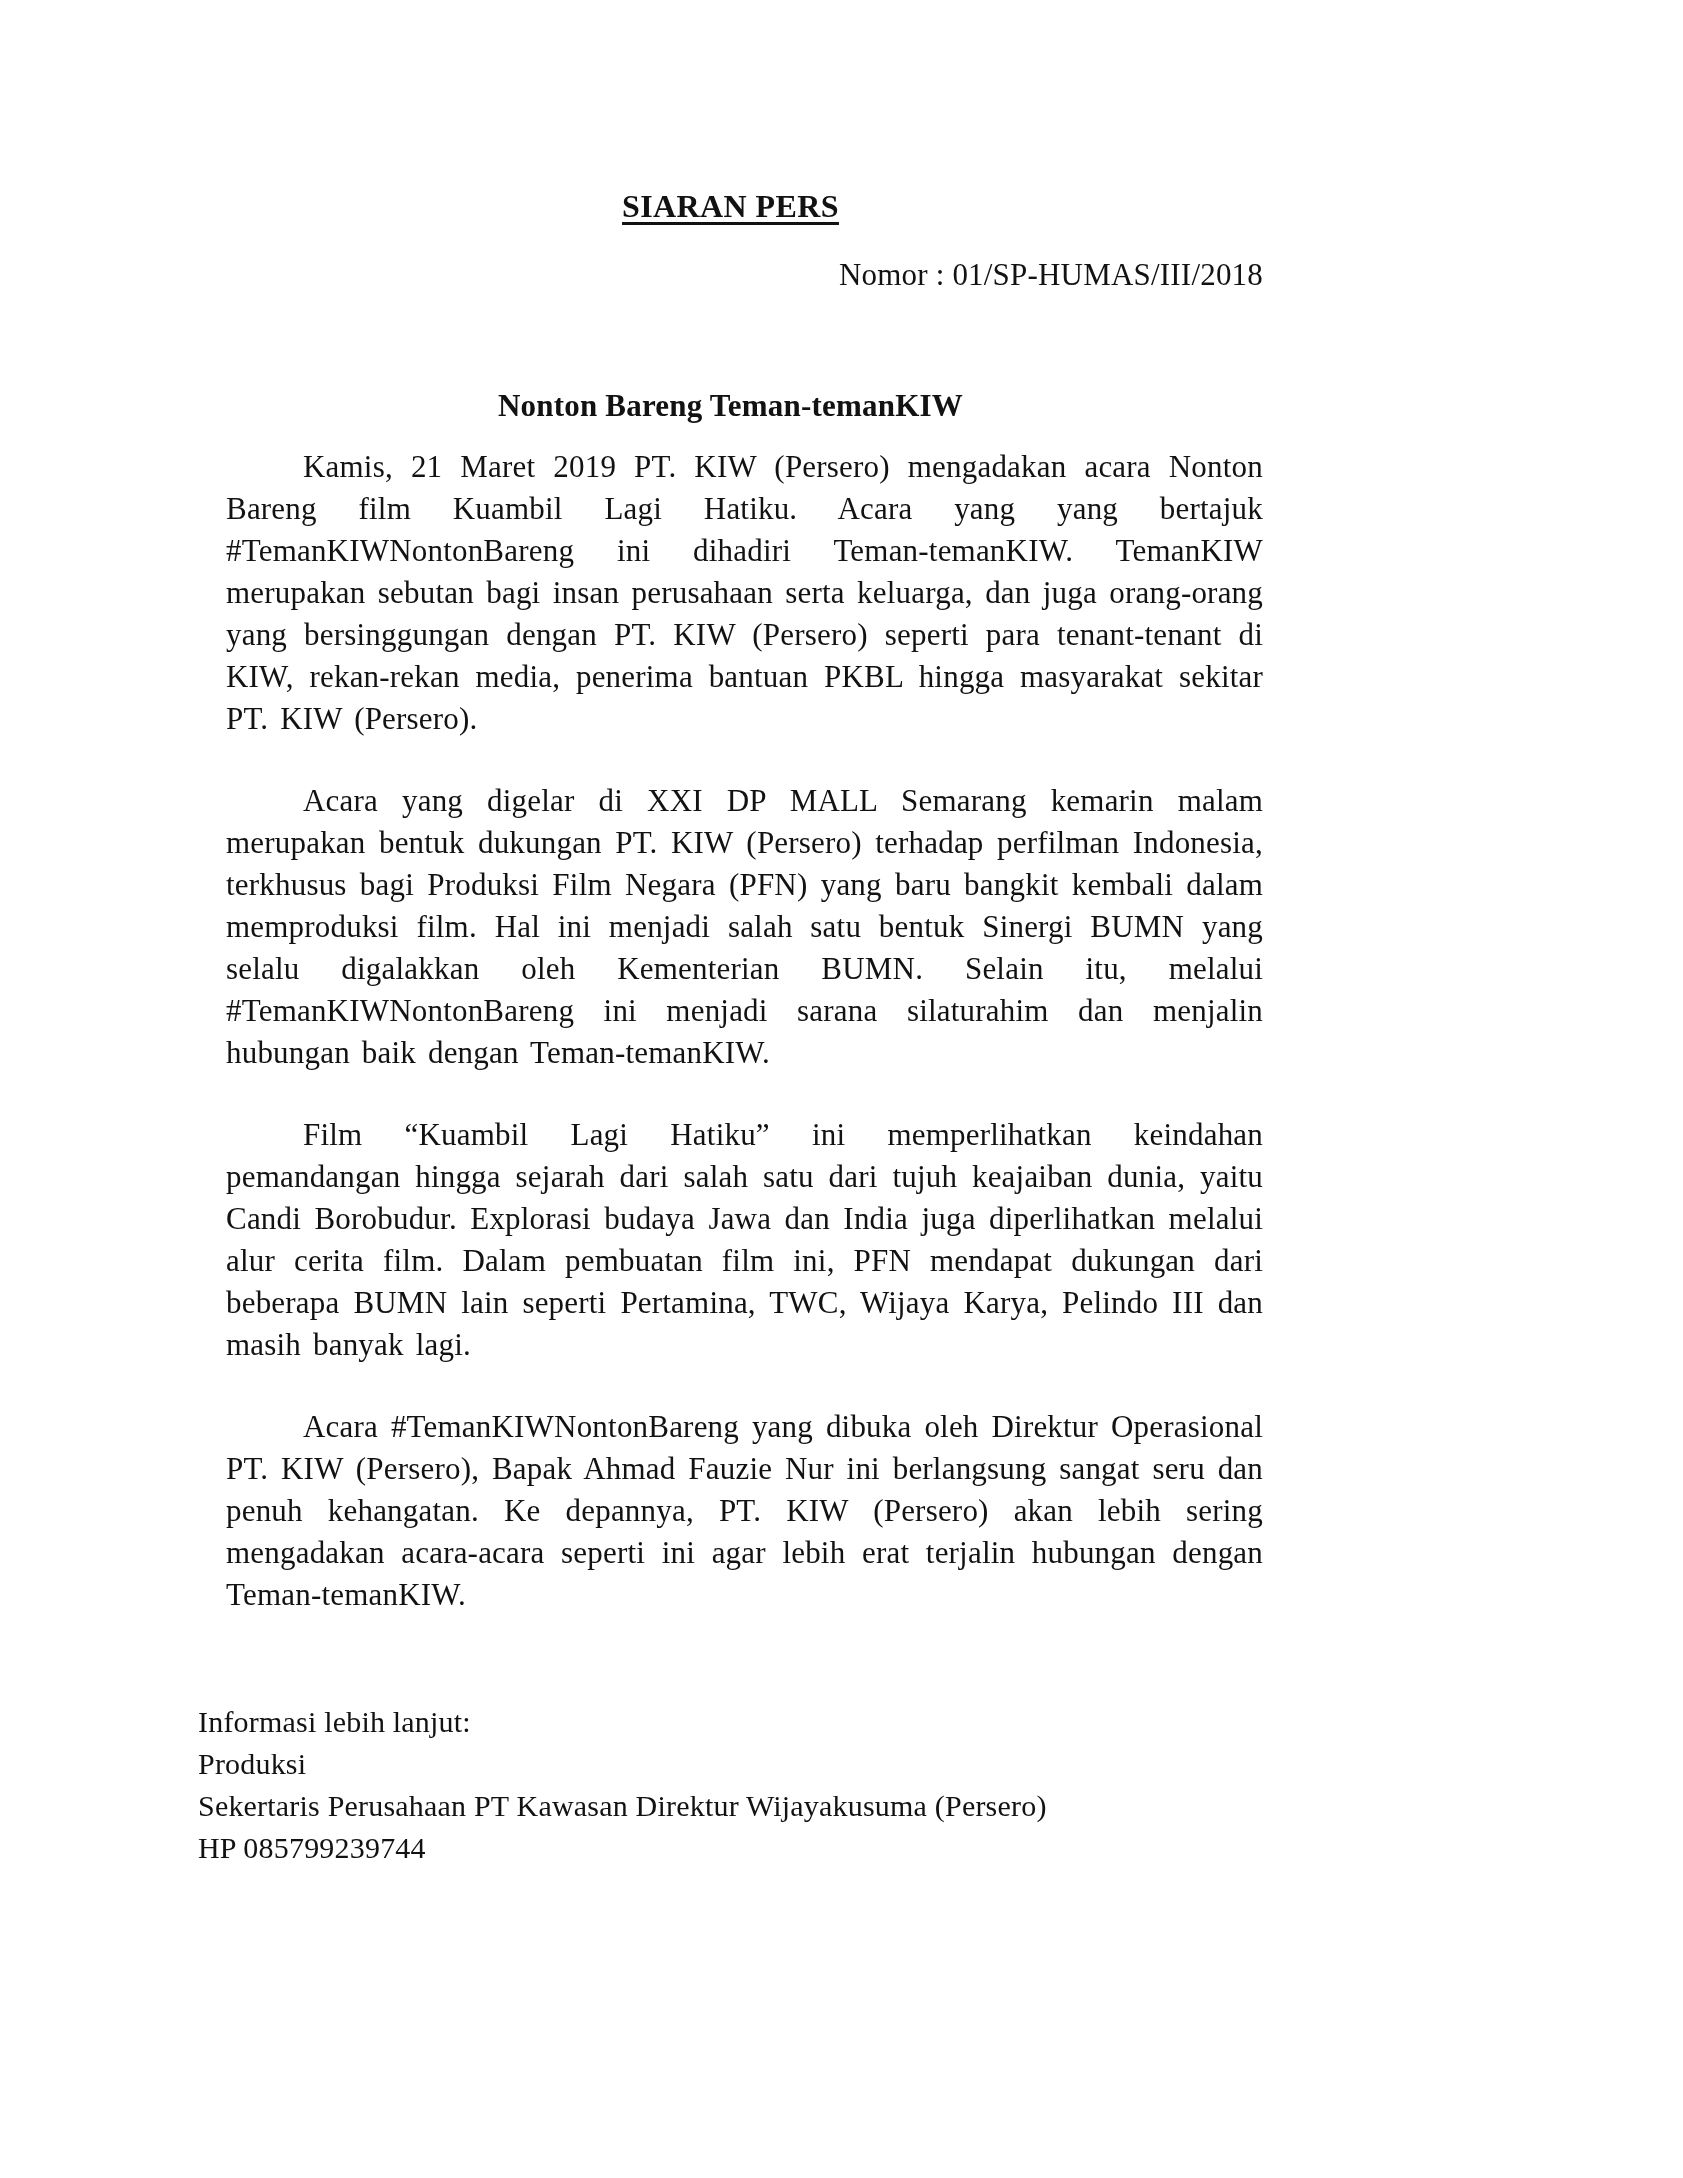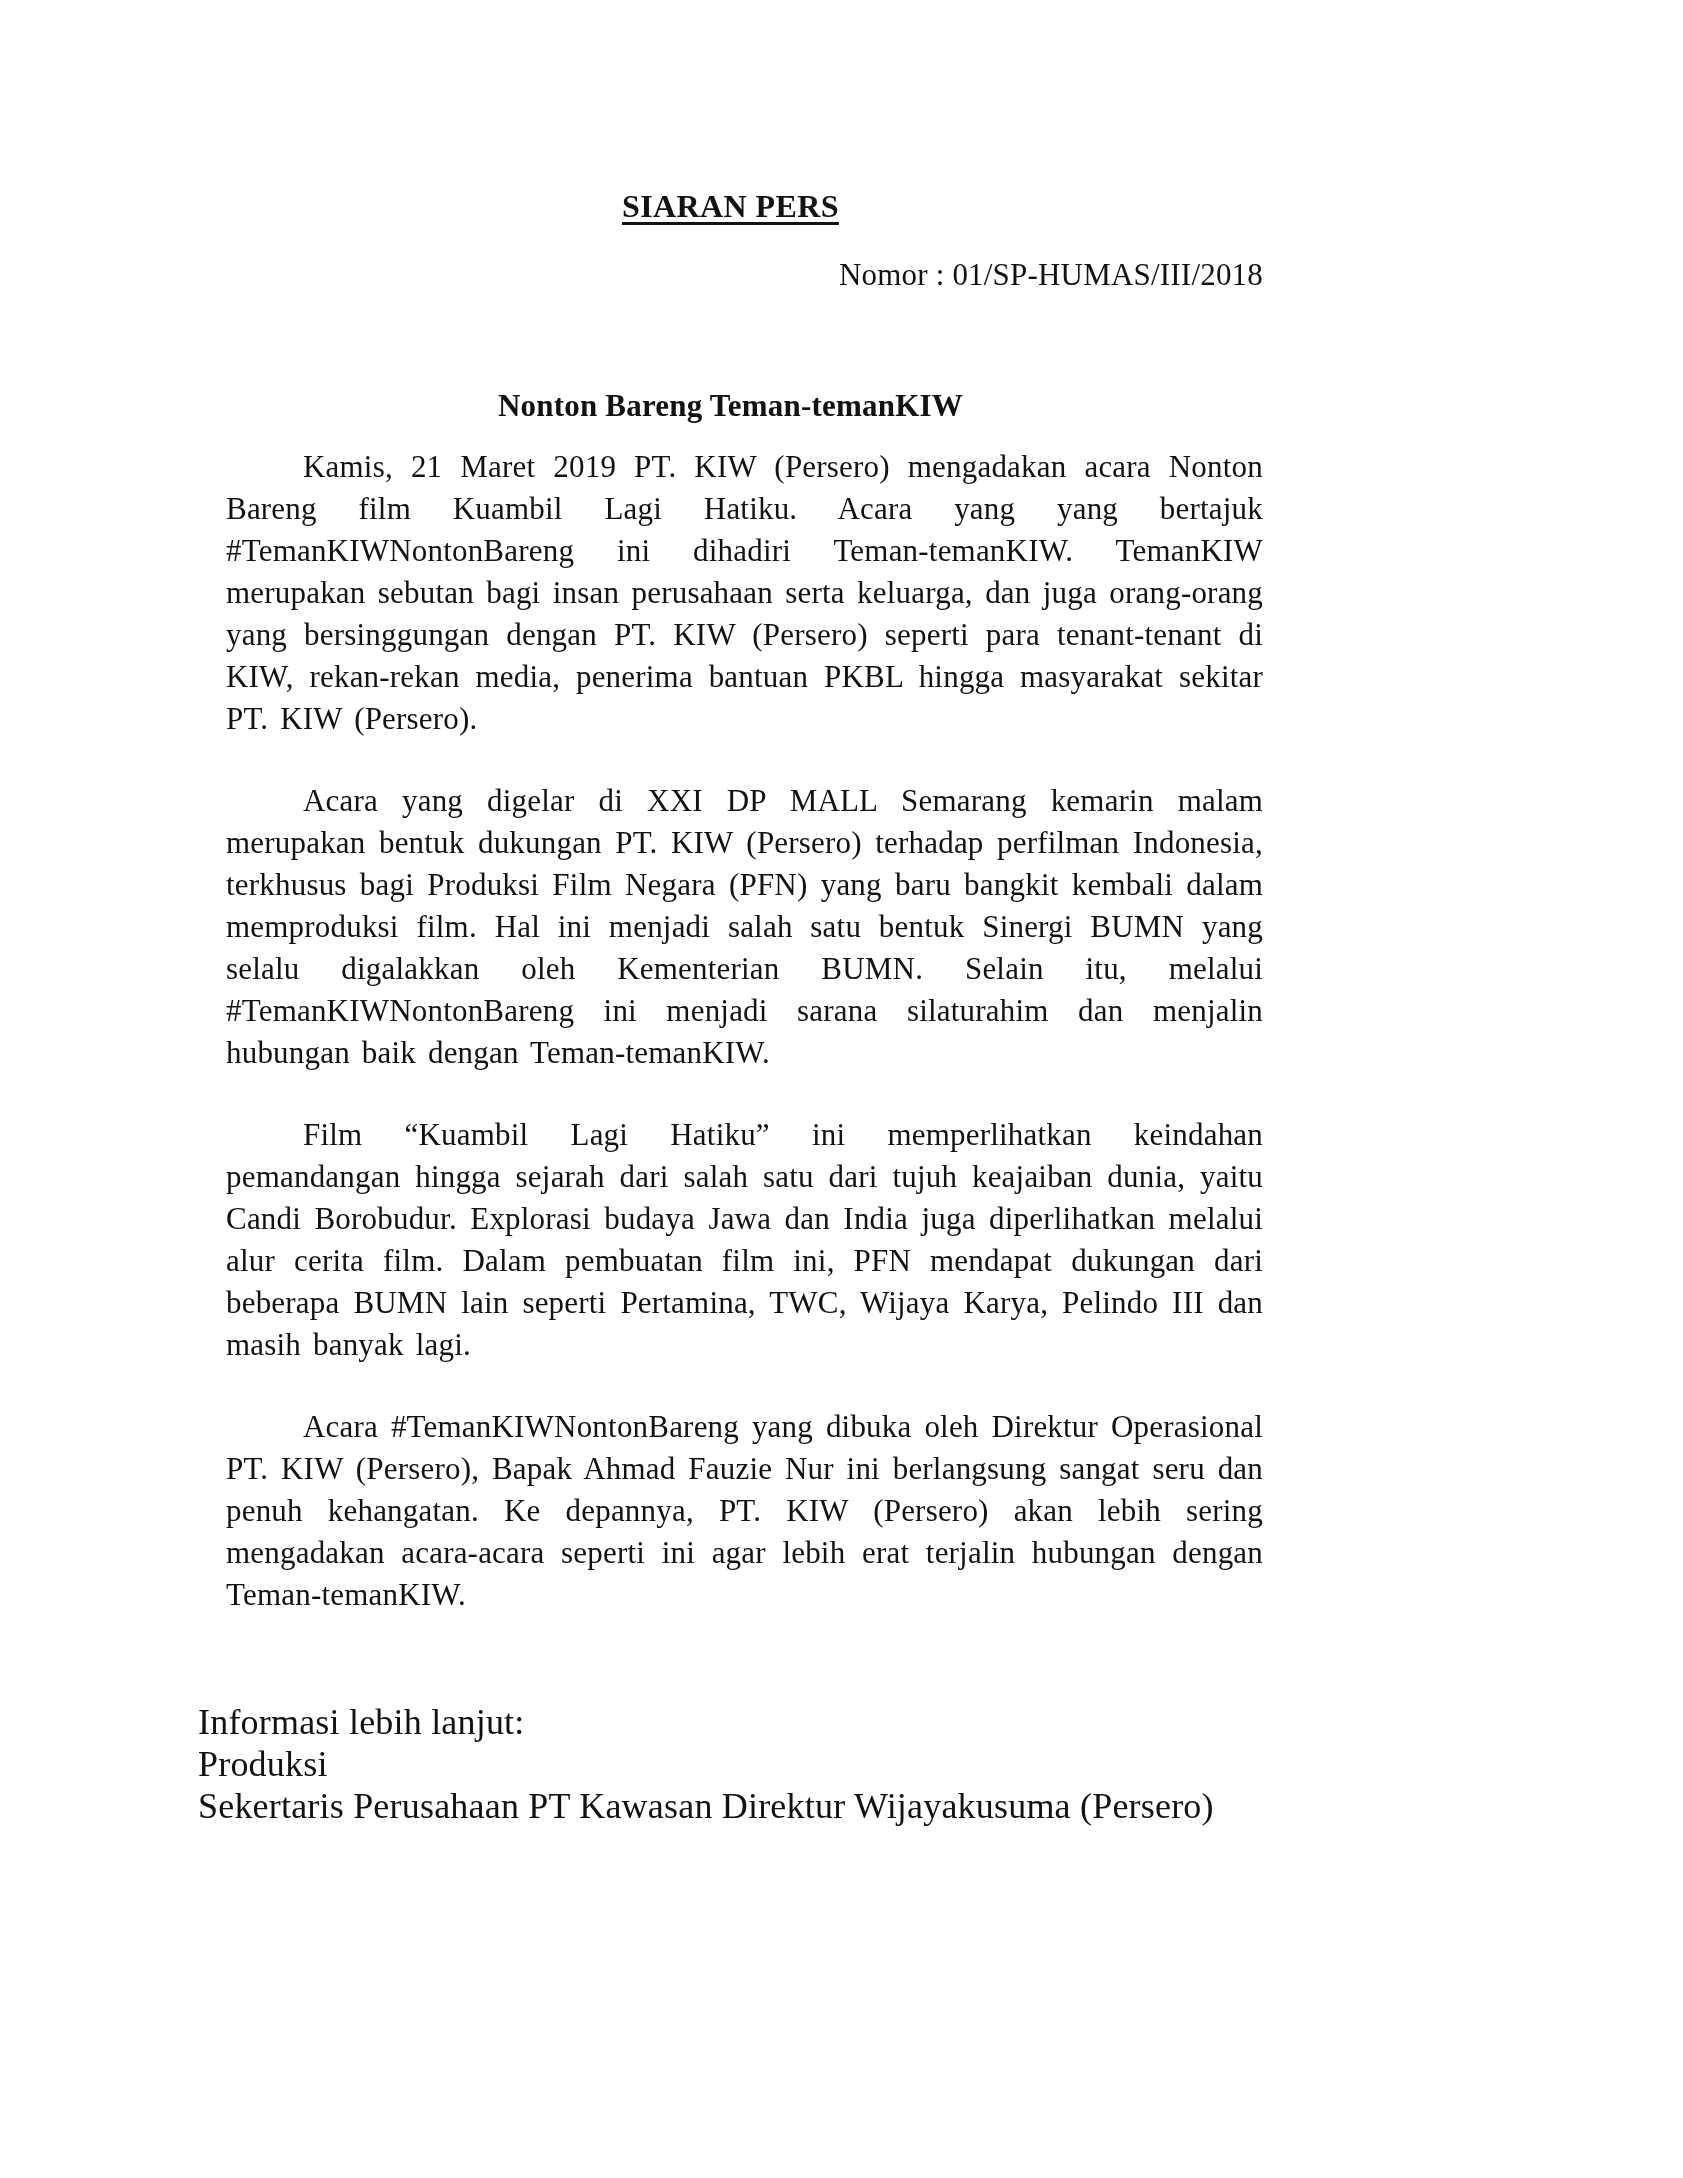--- a/index.html
+++ b/index.html
@@ -47,21 +47,21 @@
     letter-spacing: 0.2px;
     word-spacing: 4px;
     margin-top: 22px;
     margin-left: 28px;
   }
   .body-paragraph + .body-paragraph {
     margin-top: 40px;
   }
   .contact-block {
     margin-top: 85px;
-    font-size: 36px;
+    font-size: 30px;
     line-height: 42px;
     letter-spacing: 0.2px;
   }
   .contact-line { display: block; }
 </style>
 </head>
 <body>
 
 <div class="page">
 
@@ -76,16 +76,17 @@
   <p class="body-paragraph">Acara yang digelar di XXI DP MALL Semarang kemarin malam merupakan bentuk dukungan PT. KIW (Persero) terhadap perfilman Indonesia, terkhusus bagi Produksi Film Negara (PFN) yang baru bangkit kembali dalam memproduksi film. Hal ini menjadi salah satu bentuk Sinergi BUMN yang selalu digalakkan oleh Kementerian BUMN. Selain itu, melalui #TemanKIWNontonBareng ini menjadi sarana silaturahim dan menjalin hubungan baik dengan Teman-temanKIW.</p>
 
   <p class="body-paragraph">Film “Kuambil Lagi Hatiku” ini memperlihatkan keindahan pemandangan hingga sejarah dari salah satu dari tujuh keajaiban dunia, yaitu Candi Borobudur. Explorasi budaya Jawa dan India juga diperlihatkan melalui alur cerita film. Dalam pembuatan film ini, PFN mendapat dukungan dari beberapa BUMN lain seperti Pertamina, TWC, Wijaya Karya, Pelindo III dan masih banyak lagi.</p>
 
   <p class="body-paragraph">Acara #TemanKIWNontonBareng yang dibuka oleh Direktur Operasional PT. KIW (Persero), Bapak Ahmad Fauzie Nur ini berlangsung sangat seru dan penuh kehangatan. Ke depannya, PT. KIW (Persero) akan lebih sering mengadakan acara-acara seperti ini agar lebih erat terjalin hubungan dengan Teman-temanKIW.</p>
 
   <div class="contact-block">
     <span class="contact-line">Informasi lebih lanjut:</span>
     <span class="contact-line">Produksi</span>
     <span class="contact-line">Sekertaris Perusahaan PT Kawasan Direktur Wijayakusuma (Persero)</span>
+    <span class="contact-line">HP 085799239744</span>
   </div>
 
 </div>
 
 
 </body></html>

